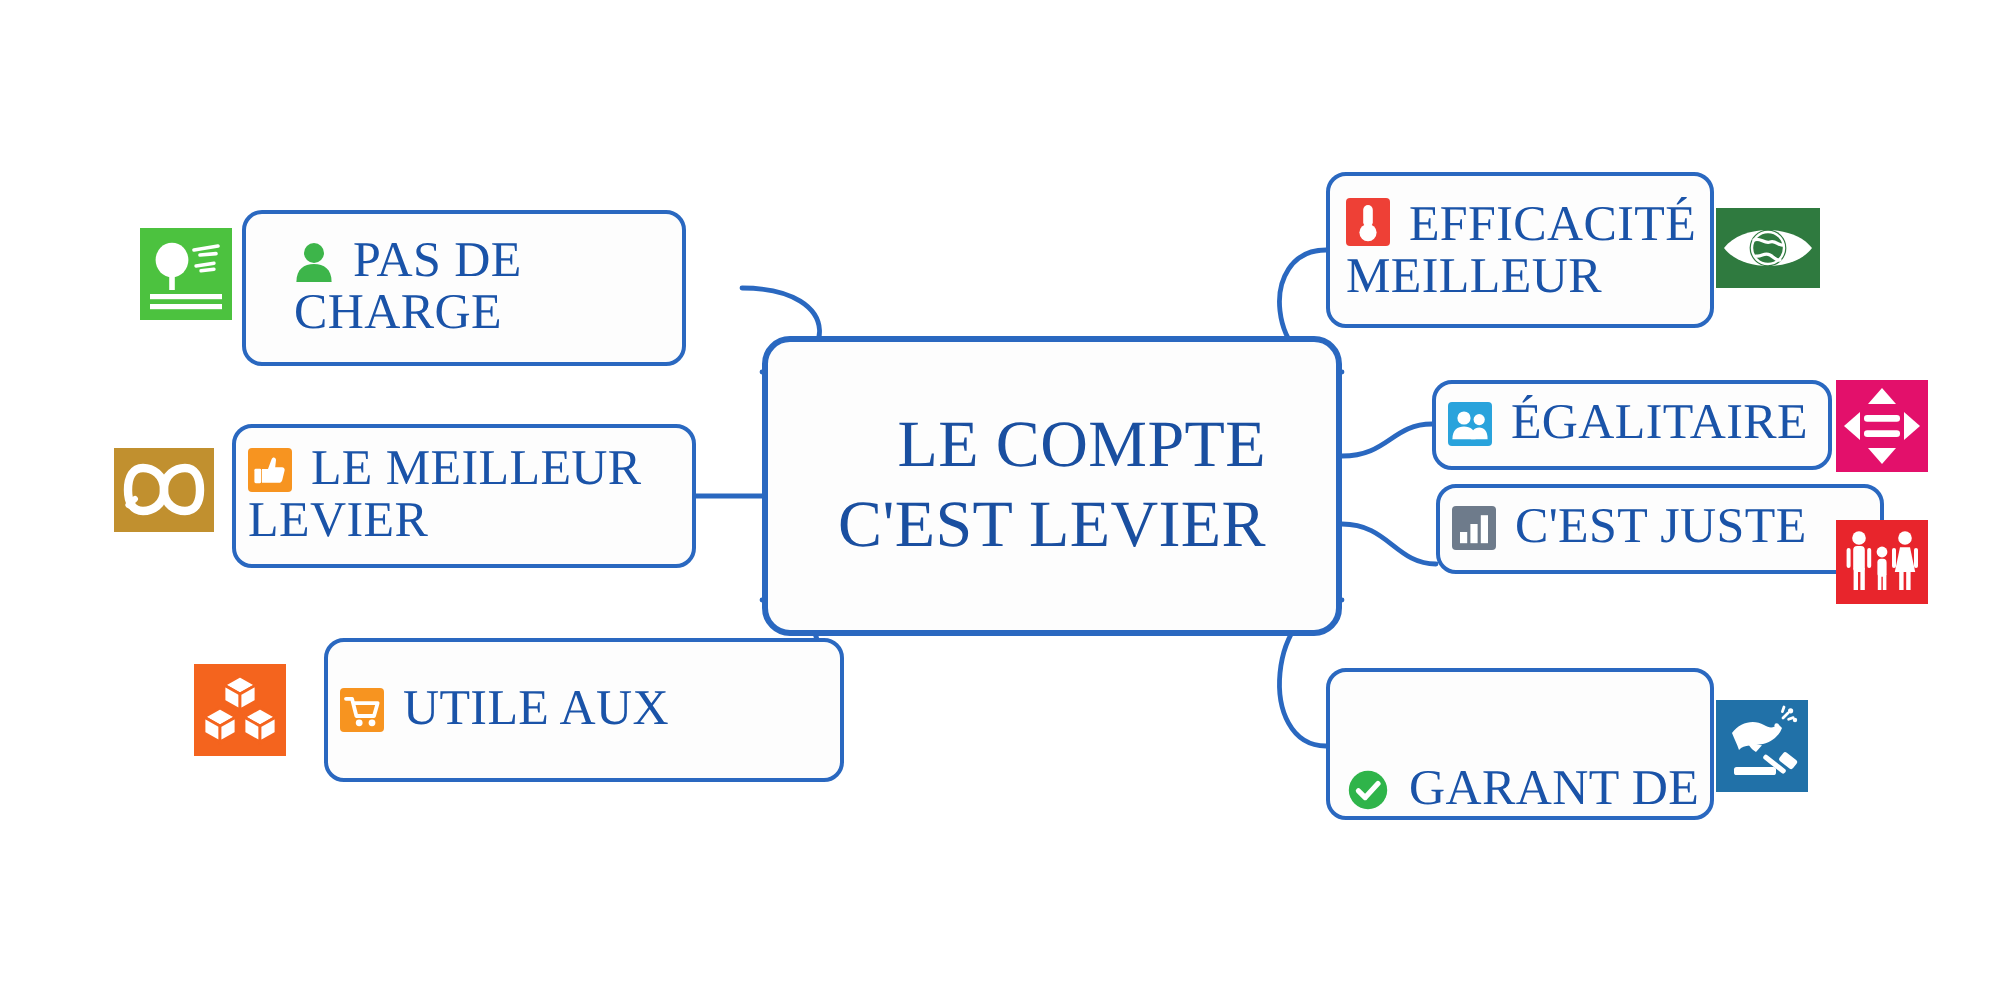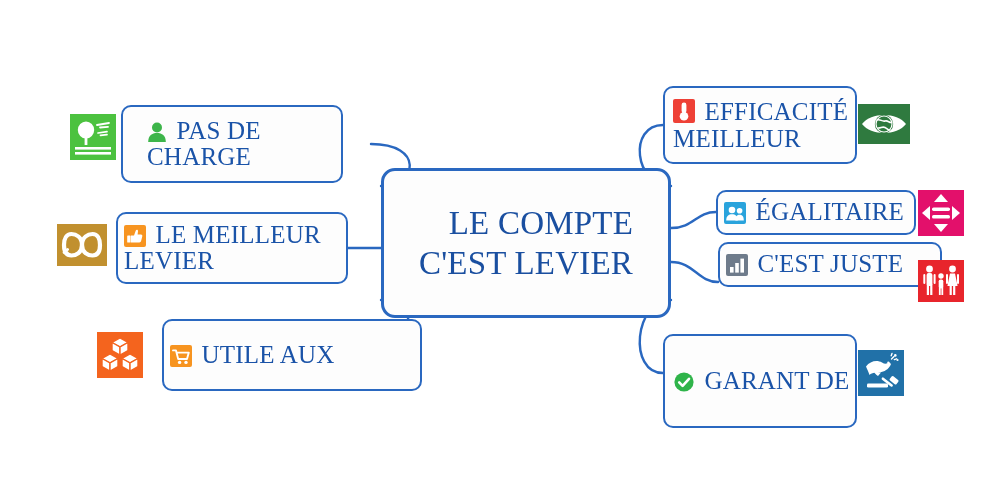--- a/index.html
+++ b/index.html
@@ -77,22 +77,22 @@
   }
   .n-egalitaire {
     left: 716px; top: 190px; width: 200px; height: 45px;
     font-size: 25px; padding-left: 6px;
   }
   .n-juste {
     left: 718px; top: 242px; width: 224px; height: 45px;
     font-size: 25px; padding-left: 6px;
   }
   .n-garant {
-    left: 663px; top: 334px; width: 194px; height: 94px;
-    font-size: 25px; padding-left: 8px;
+    left: 663px; top: 334px; width: 194px; height: 76px;
+    font-size: 25px; padding-left: 8px; align-items: flex-end;
   }
 
   .txt-wrap { display: inline; }
 
   
   .inline-ico {
     display: inline-block;
     vertical-align: -4px;
     margin-right: 3px;
   }

